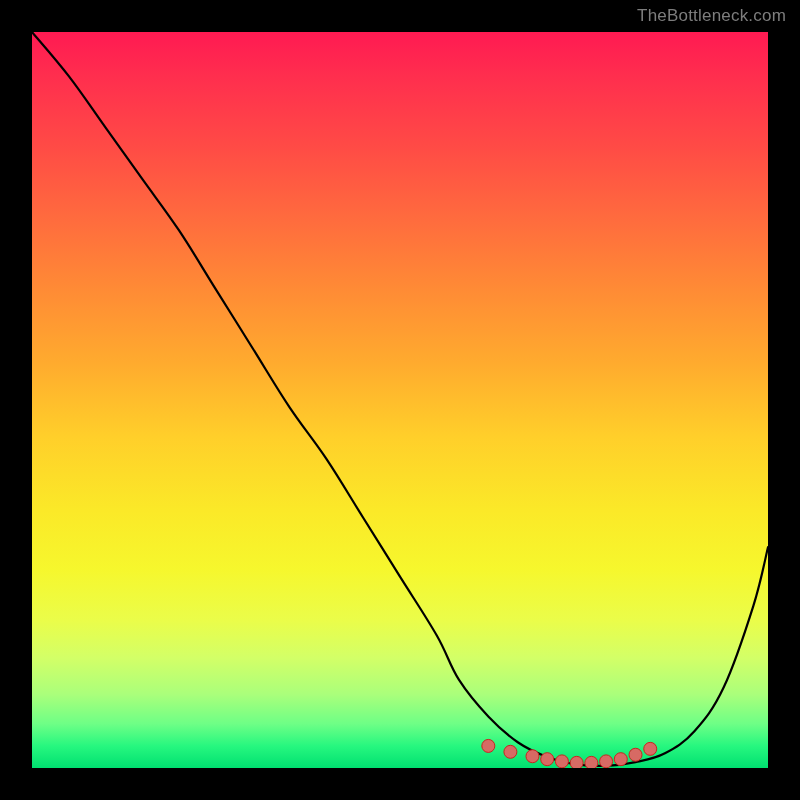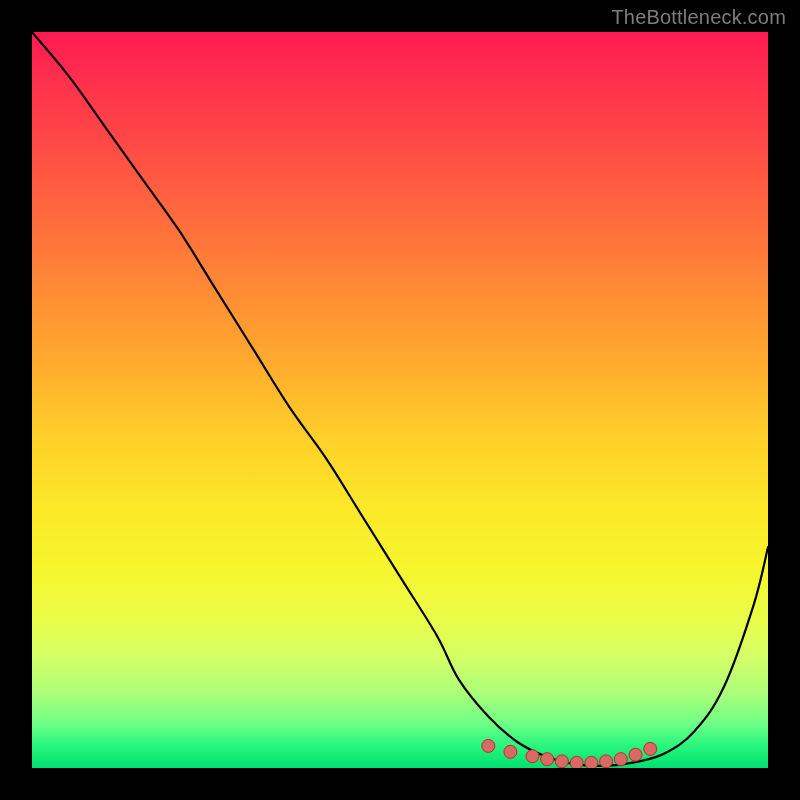--- a/index.html
+++ b/index.html
@@ -45,21 +45,21 @@
   .plot svg {
     position: absolute;
     left: 0;
     top: 0;
   }
   .watermark {
     position: absolute;
     top: 6px;
     right: 14px;
     color: #7d7d7d;
-    font-size: 20px;
+    font-size: 17px;
     font-weight: 400;
     letter-spacing: 0.2px;
     user-select: none;
   }
 </style>
 </head>
 <body>
 
 <div class="stage">
   <div class="watermark">TheBottleneck.com</div>

